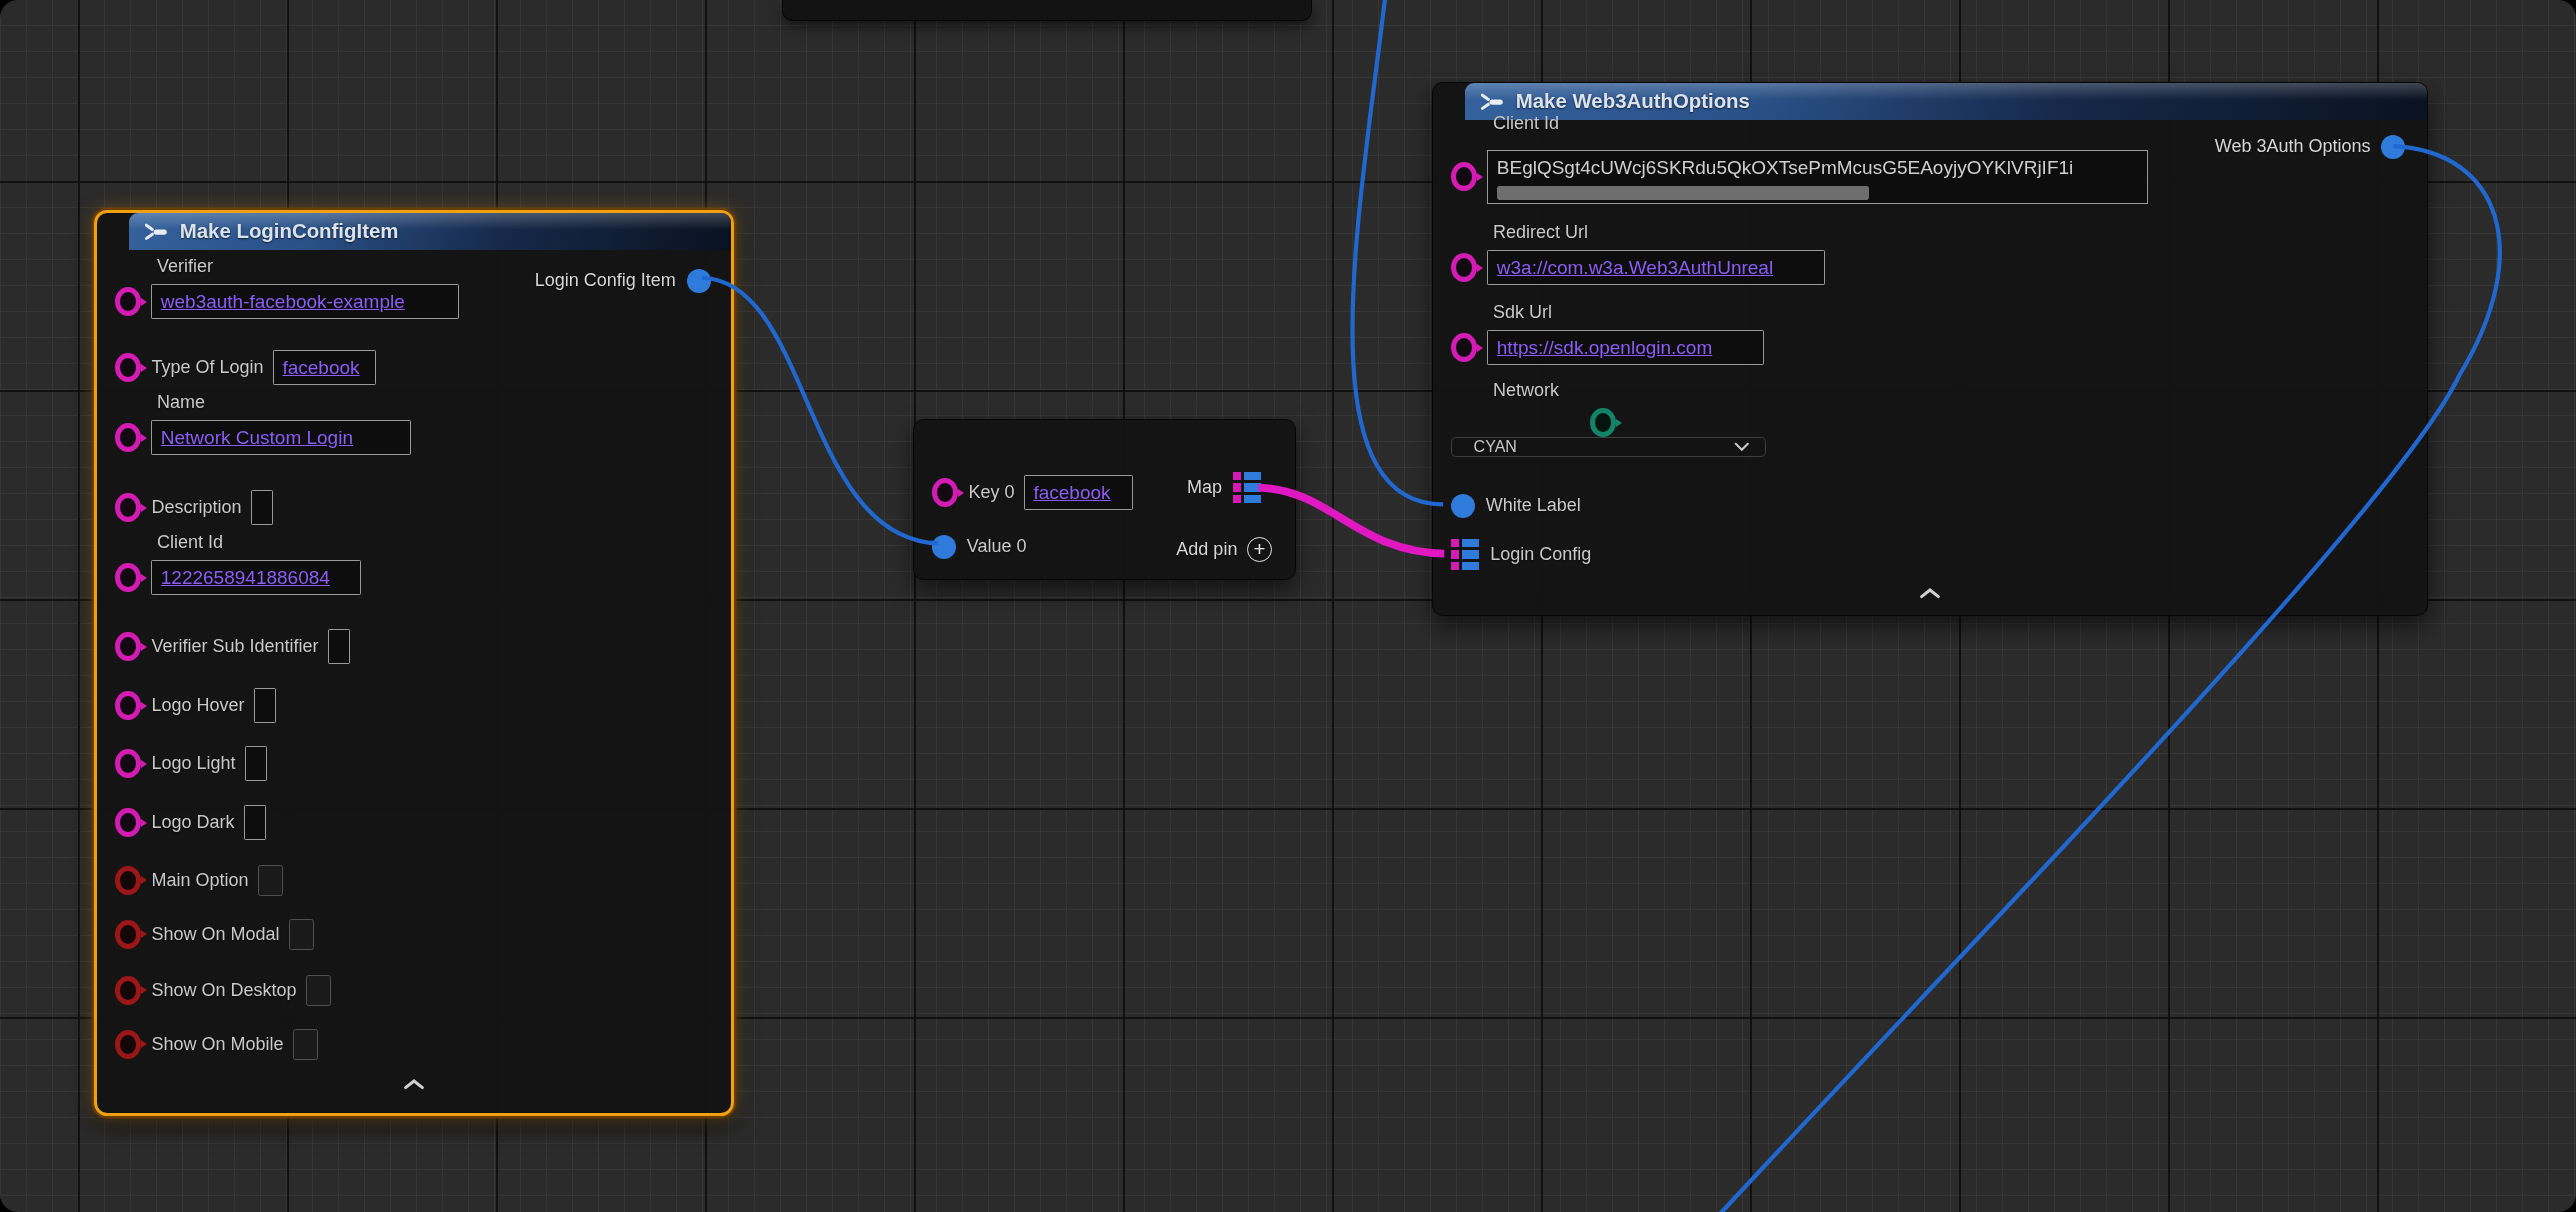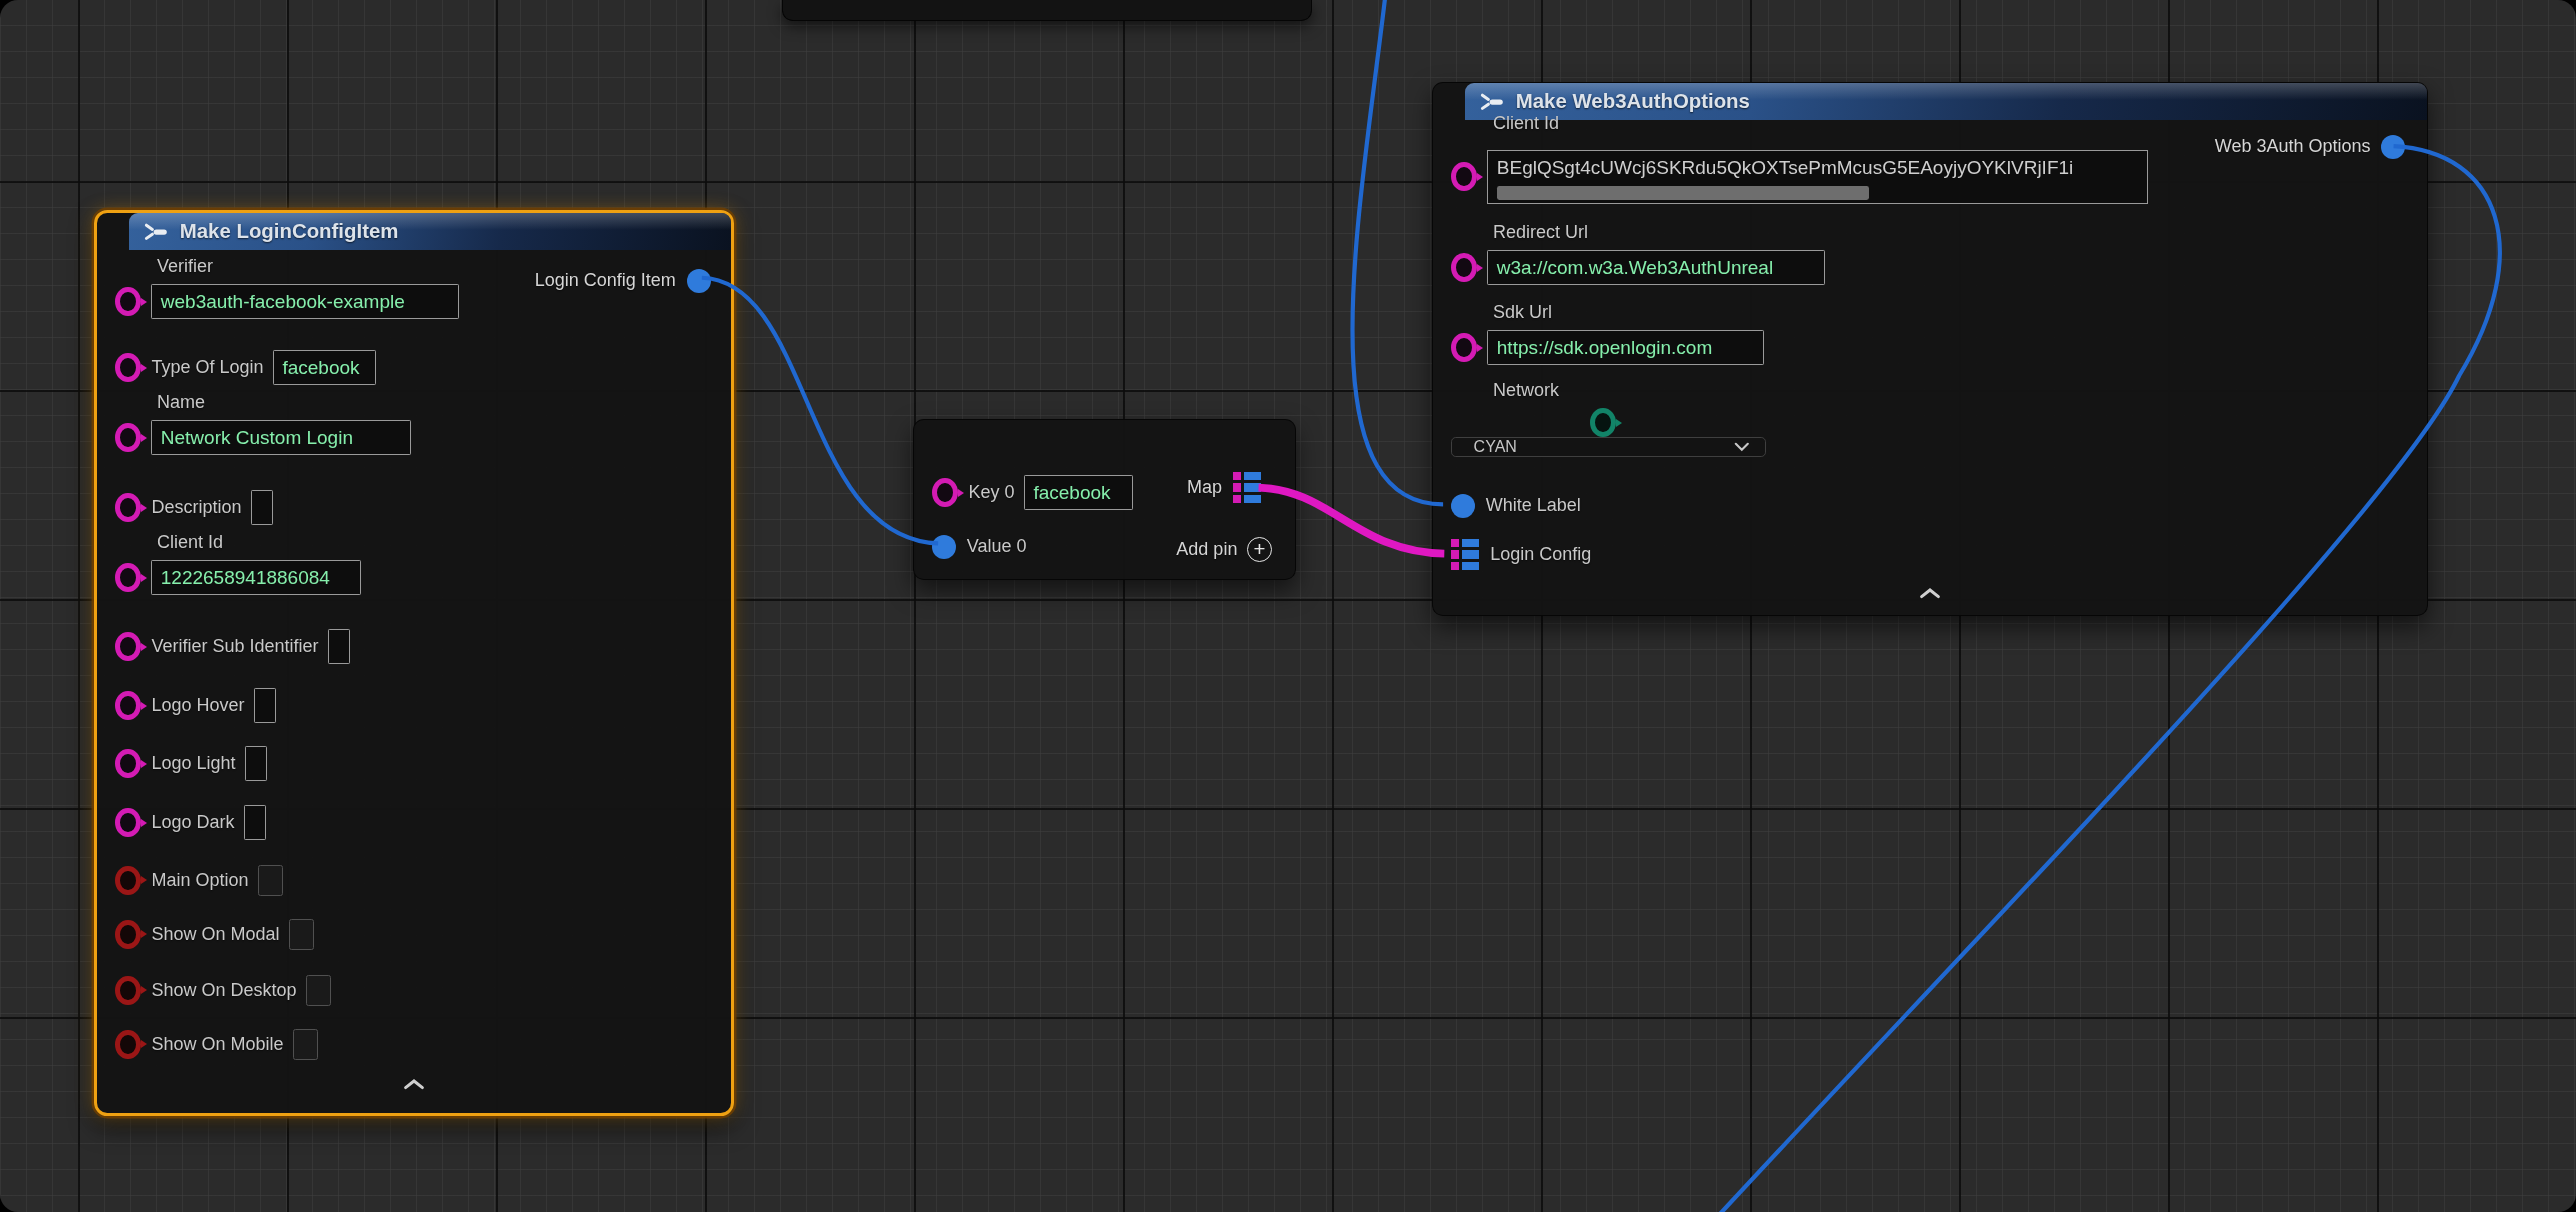--- a/index.html
+++ b/index.html
@@ -50,22 +50,22 @@
   .pin-ring.teal{border-color:var(--pin-enum);background:#061410;} .pin-ring.teal::after{border-left-color:var(--pin-enum);}
   .pin-dot{flex:0 0 auto;width:24px;height:24px;border-radius:50%;background:var(--pin-object);margin-right:10.8px;}
   .row.out .pin-dot{margin-right:0;margin-left:0;}
   .pin-map{flex:0 0 auto;display:flex;flex-direction:column;gap:3px;margin-right:10.8px;}
   .pin-map .mrow{display:flex;gap:3px;}
   .pin-map .k{width:8.4px;height:8.4px;background:var(--pin-string);}
   .pin-map .v{width:17px;height:8.4px;background:var(--pin-object);}
 
   
   .field{box-sizing:border-box;height:35px;background:#0d0d0d;border:1.2px solid #9a9a9a;
-    color:#86efac;font-size:19px;display:flex;align-items:center;padding:0 8.4px;white-space:nowrap;
-    overflow:hidden;border-radius:1.2px;}
+    color:#8b5cf6;font-size:19px;display:flex;align-items:center;padding:0 8.4px;white-space:nowrap;
+    overflow:hidden;border-radius:1.2px;text-decoration:underline;}
   .field.empty{width:21.6px;padding:0;}
   .bigfield{box-sizing:border-box;width:661px;height:54px;background:#0d0d0d;border:1.2px solid #9a9a9a;
     padding:6px 8.4px 0 8.4px;border-radius:0;overflow:hidden;}
   .bigfield .txt{color:#cfcfcf;font-size:19px;white-space:nowrap;overflow:hidden;width:100%;}
   .bigfield .sbar{margin-top:7.2px;height:14.4px;width:58%;background:#6e6e6e;border-radius:2.4px;}
   .checkbox{box-sizing:border-box;width:25px;height:31px;background:#1a1a1a;border:1.2px solid #505050;border-radius:2.4px;}
   .dropdown{box-sizing:border-box;width:315px;height:46px;background:#131313;border:1.2px solid #3f3f3f;
     border-radius:4.8px;display:flex;align-items:center;justify-content:space-between;padding:0 15.6px 0 21.6px;}
   .dropdown .dtxt{color:#c7c7c7;font-size:16px;}
   .addpin{display:flex;align-items:center;gap:9.6px;}

